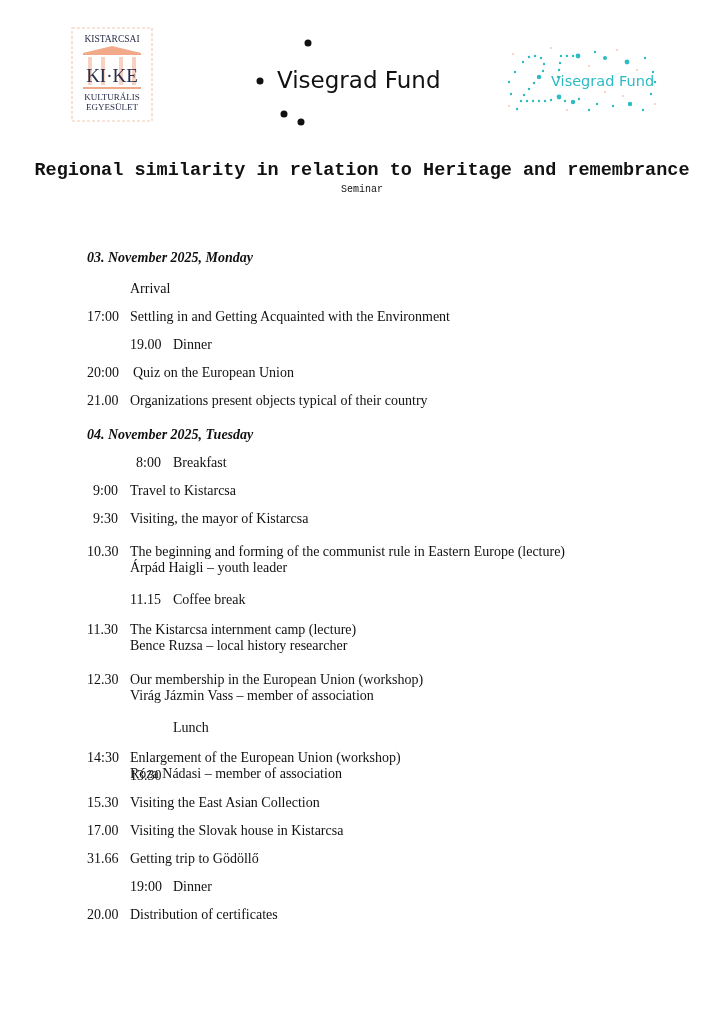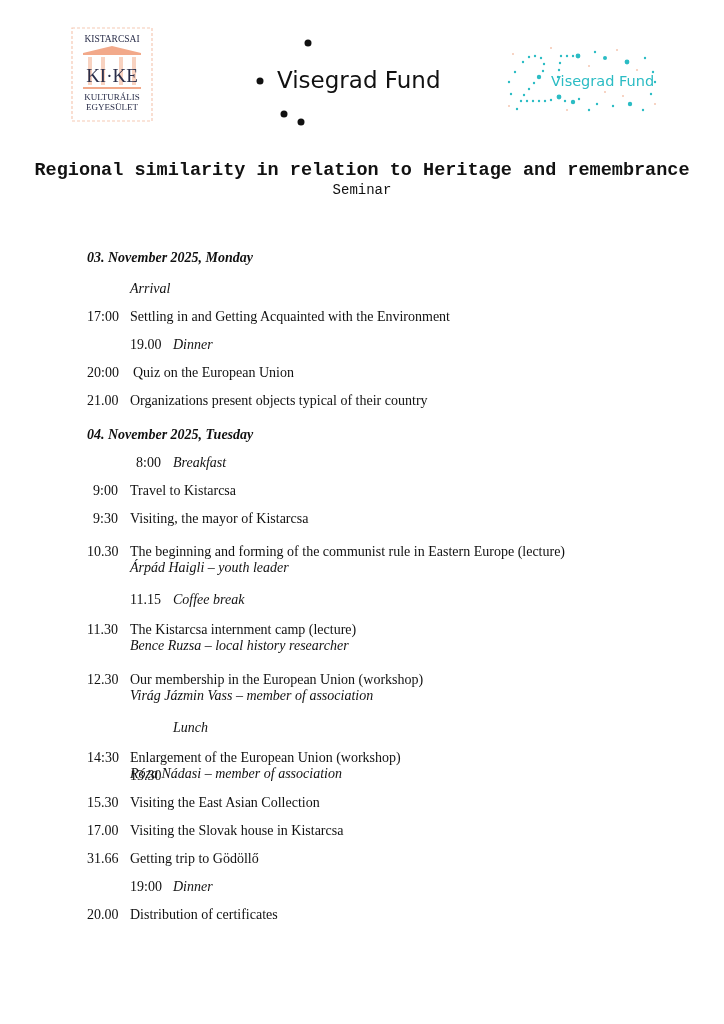--- a/index.html
+++ b/index.html
@@ -7,28 +7,28 @@
          font-family: "Liberation Serif", "DejaVu Serif", serif; color: #111; }
 
   
   .logo-kike { position: absolute; left: 71px; top: 27px; width: 82px; height: 95px; }
   .logo-vf { position: absolute; left: 240px; top: 30px; width: 210px; height: 100px; }
   .logo-vf25 { position: absolute; left: 505px; top: 44px; width: 155px; height: 72px; }
 
   
   .title-block { position: absolute; left: 0; top: 160px; width: 724px; text-align: center; font-family: Liberation Mono, monospace; }
   .title { font-weight: bold; font-size: 18.5px; line-height: 22px; margin: 0; }
-  .subline { font-size: 14px; line-height: 16px; }
+  .subline { font-size: 10px; line-height: 16px; }
 
   
   .abs { position: absolute; font-size: 14px; line-height: 16px; white-space: nowrap; }
   .day-heading { font-weight: bold; font-style: italic; left: 87px; }
   .time { left: 87px; }
   .desc { left: 130px; }
-  .it { font-style: italic; }
+  .it { }
 </style>
 </head>
 <body>
 
 <div class="logo-kike">
   <svg width="82" height="95" viewBox="0 0 82 95">
     <rect x="1" y="1" width="80" height="93" fill="none" stroke="#f6c9b4" stroke-width="1.2" stroke-dasharray="3,2"></rect>
     <text x="41" y="15" text-anchor="middle" font-family="Liberation Serif, serif" font-size="9.5" fill="#2a2e4a">KISTARCSAI</text>
     <polygon points="12,26 41,19 70,26" fill="#f2a98a"></polygon>
     <rect x="12" y="26" width="58" height="2" fill="#f2a98a"></rect>

